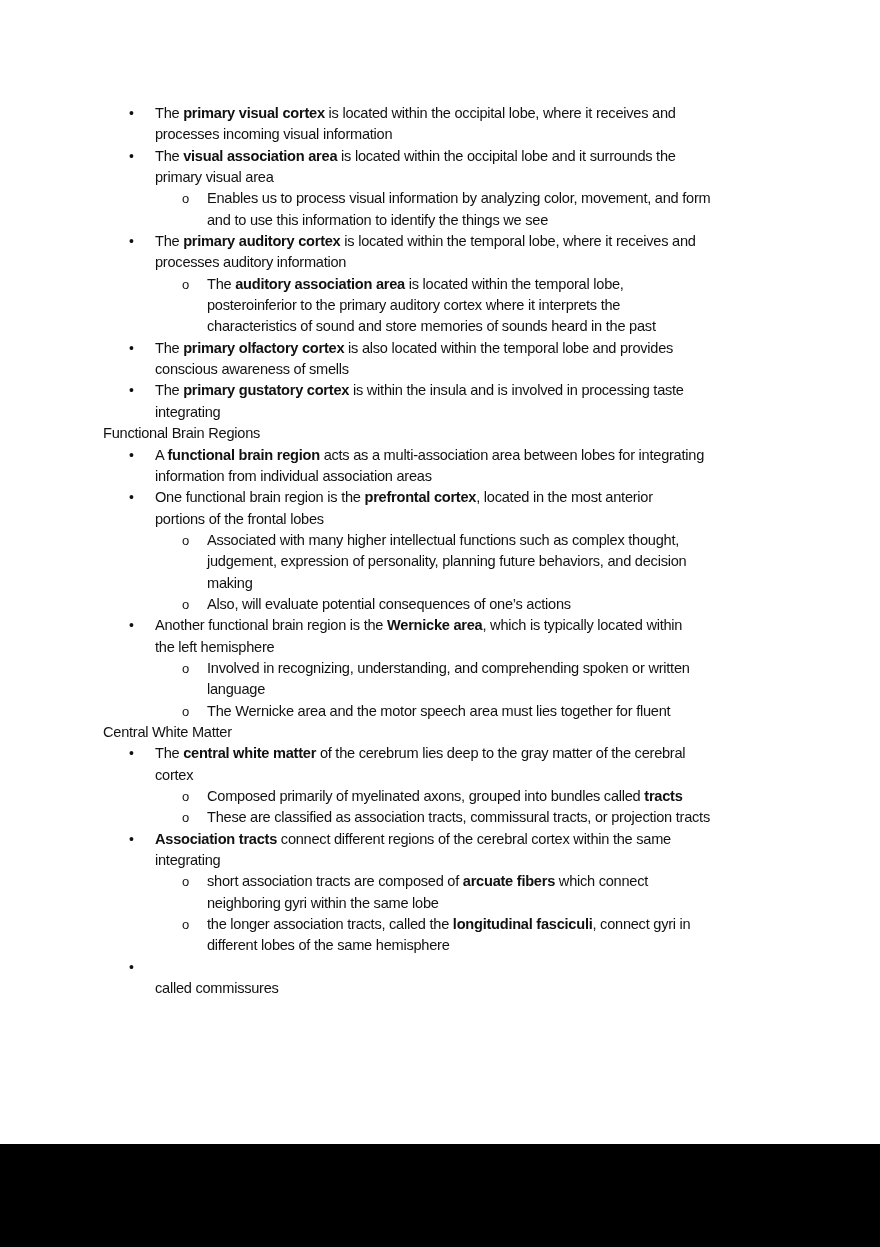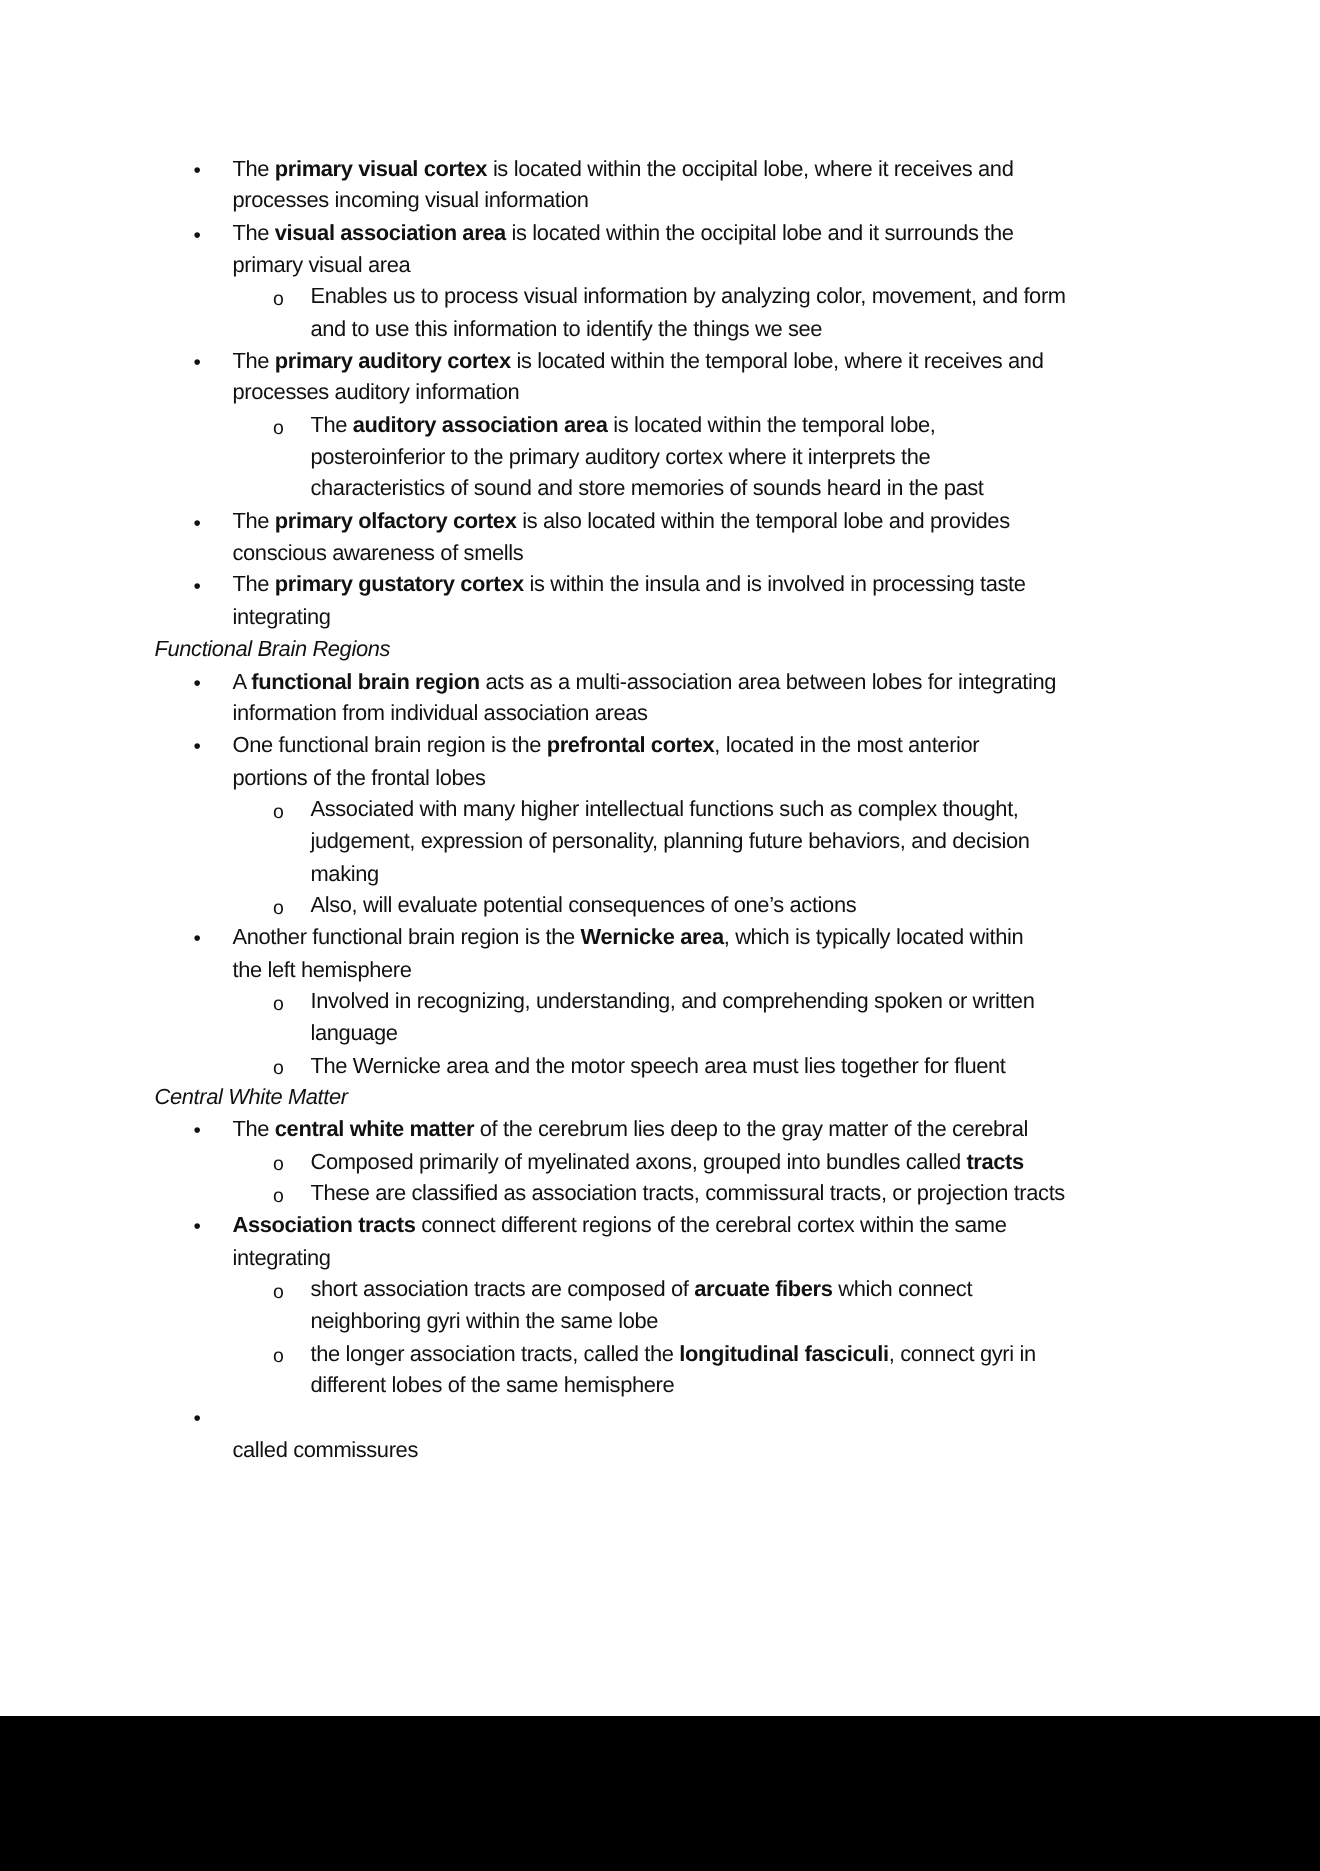--- a/index.html
+++ b/index.html
@@ -9,21 +9,21 @@
     font-family: "Liberation Sans", "DejaVu Sans", sans-serif;
     color: #111111;
   }
   .page { position: absolute; left: 0; top: 0; width: 880px; height: 1144px; background: #ffffff; }
   .footer-band { position: absolute; left: 0; top: 1144px; width: 880px; height: 103px; background: #000000; }
   .doc { position: absolute; left: 0; top: 103px; width: 880px; }
   .line {
     position: relative; height: 21.35px; line-height: 21.35px;
     font-size: 14.6px; white-space: nowrap; letter-spacing: -0.25px;
   }
-  .heading .t { position: absolute; left: 103px; font-style: italic; }
+  .heading .t { position: absolute; left: 103px; }
   .l1 .t { position: absolute; left: 155px; }
   .l2 .t { position: absolute; left: 207px; }
   .mark { position: absolute; font-size: 14px; }
   .l1 .mark { left: 129px; }
   .l2 .mark { left: 182px; font-size: 13px; }
   b { font-weight: bold; }
 </style>
 </head>
 <body>
 
@@ -130,20 +130,23 @@
         <span class="mark">o</span>
         <span class="t"><span>The Wernicke area and the motor speech area must lies together for fluent</span></span>
       </div>
       <div class="line heading">
         <span class="t"><span>Central White Matter</span></span>
       </div>
       <div class="line l1">
         <span class="mark">•</span>
         <span class="t"><span>The </span><b>central white matter</b><span> of the cerebrum lies deep to the gray matter of the cerebral</span></span>
       </div>
+      <div class="line l1">
+        <span class="t"><span>cortex</span></span>
+      </div>
       <div class="line l2">
         <span class="mark">o</span>
         <span class="t"><span>Composed primarily of myelinated axons, grouped into bundles called </span><b>tracts</b></span>
       </div>
       <div class="line l2">
         <span class="mark">o</span>
         <span class="t"><span>These are classified as association tracts, commissural tracts, or projection tracts</span></span>
       </div>
       <div class="line l1">
         <span class="mark">•</span>

